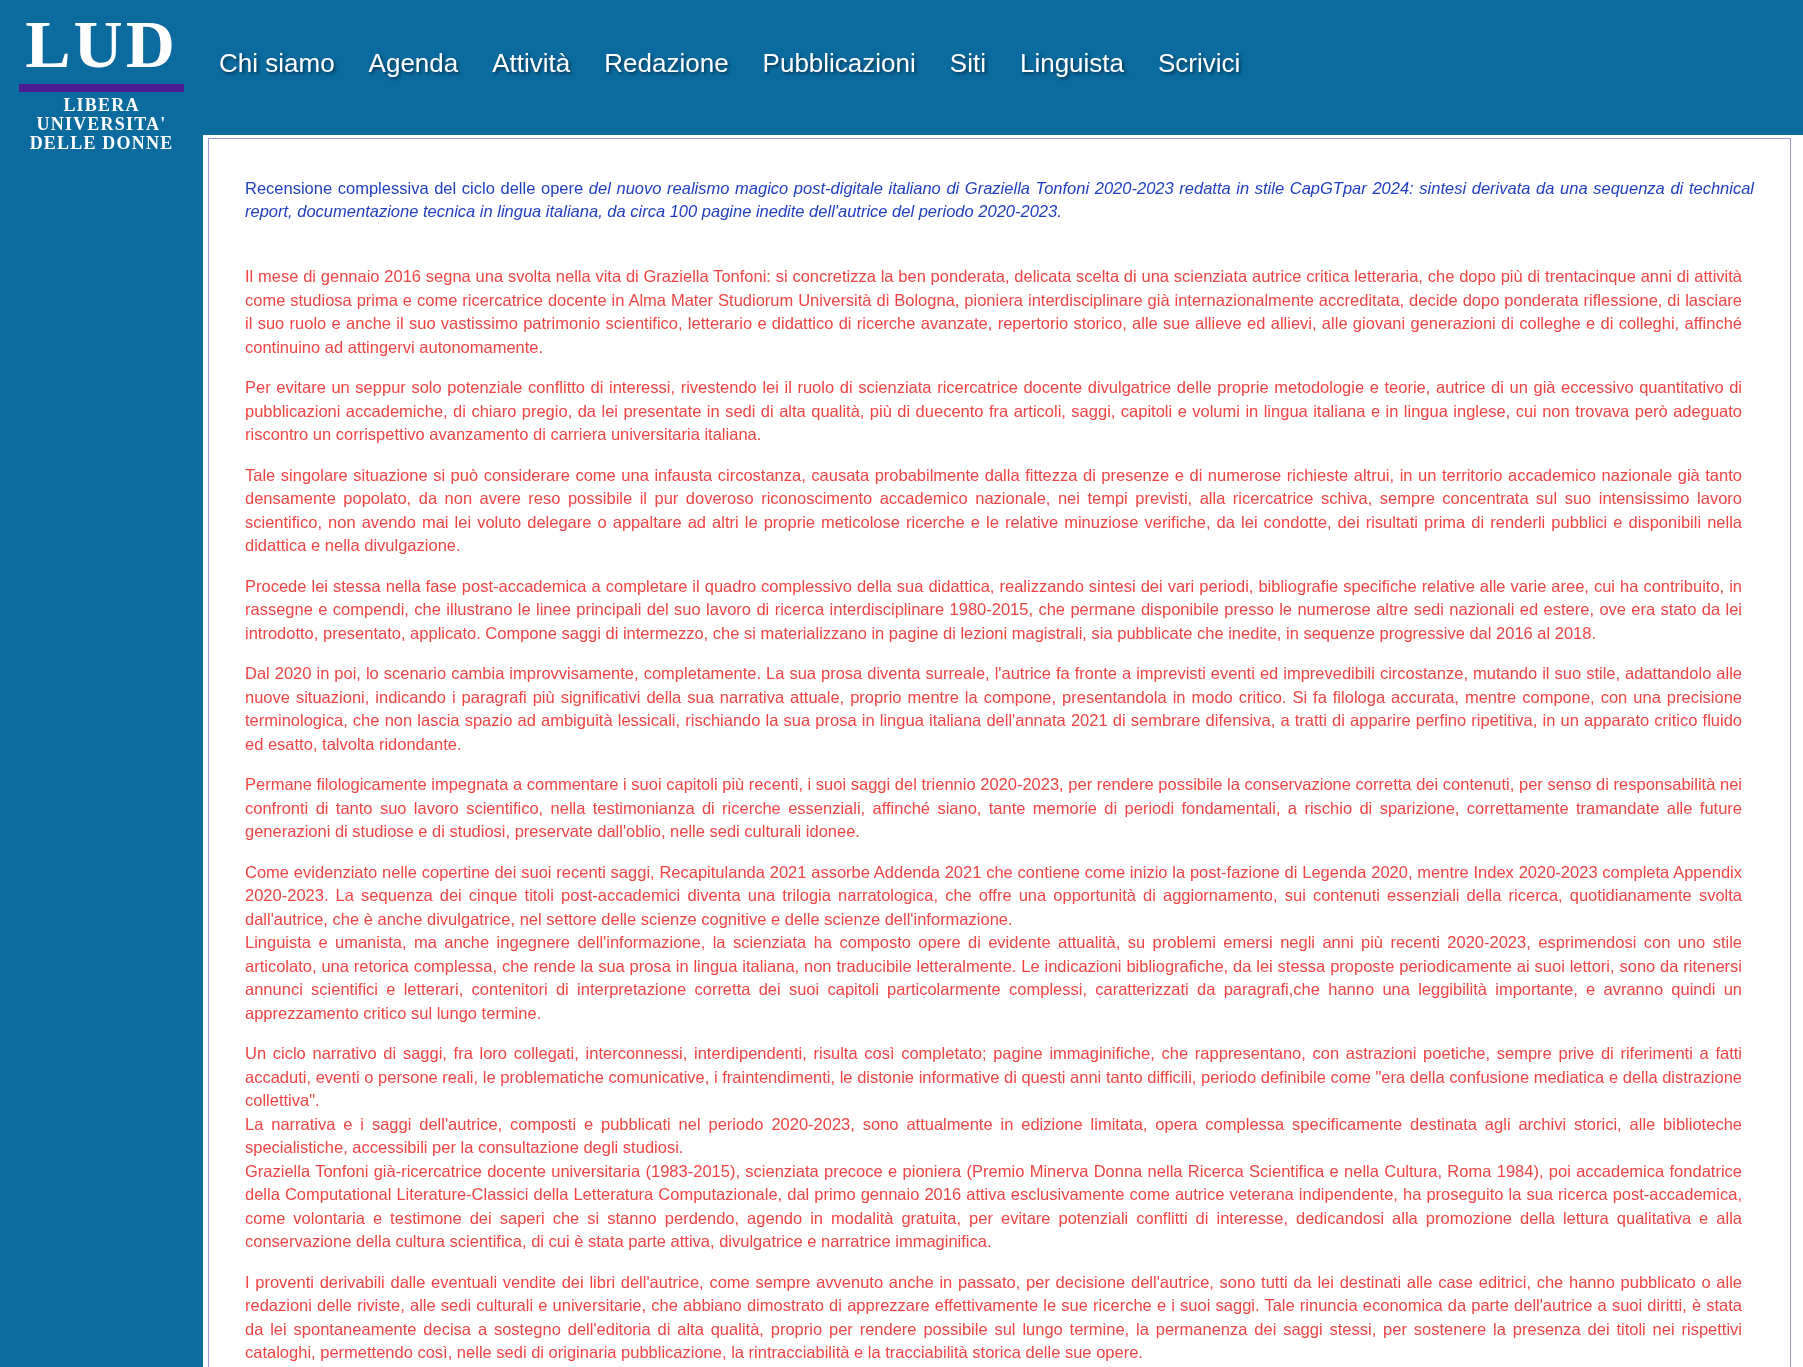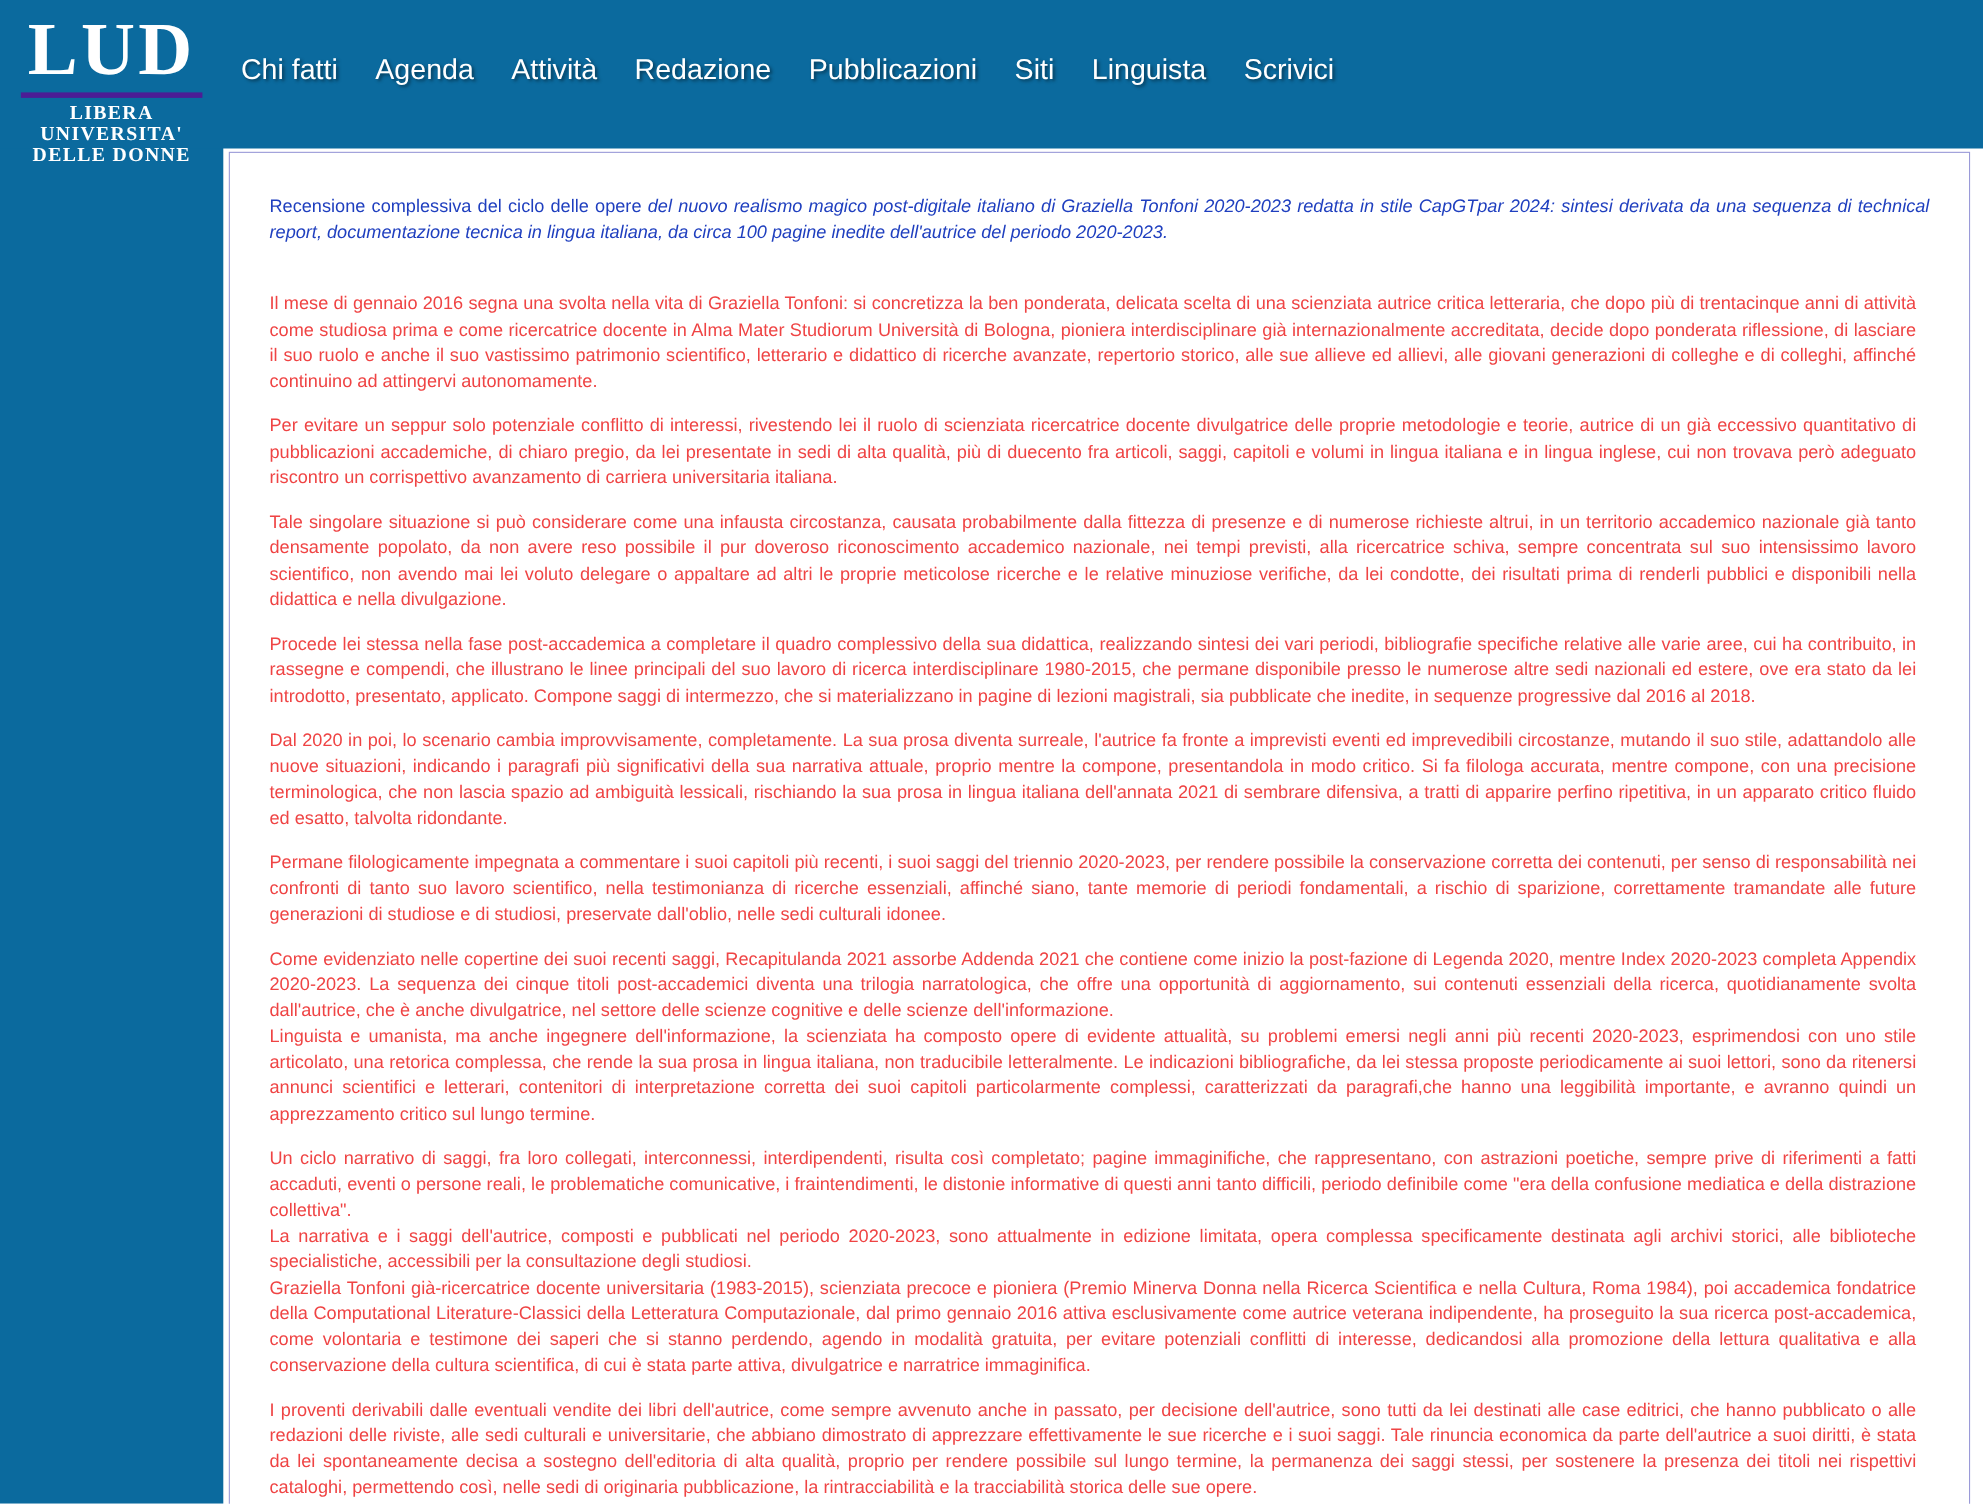--- a/index.html
+++ b/index.html
@@ -48,21 +48,21 @@
     color: #ffffff;
     text-align: center;
     padding-top: 2px;
   }
   .logo-lud {
     font-family: "Liberation Serif", serif;
     font-weight: bold;
     font-size: 68px;
     letter-spacing: 3px;
     line-height: 80px;
-    border-bottom: 5px solid #4c1d95;
+    border-bottom: 8px solid #4c1d95;
     display: inline-block;
     padding: 0 6px 0 6px;
     margin-top: 2px;
   }
   .logo-sub {
     font-family: "Liberation Serif", serif;
     font-size: 18px;
     font-weight: bold;
     letter-spacing: 1.2px;
     line-height: 19px;
@@ -124,21 +124,21 @@
 
   <div class="header">
     <div class="logo-box">
       <div class="logo-lud">LUD</div>
       <div class="logo-sub">
         <span>LIBERA UNIVERSITA'</span><br>
         <span>DELLE DONNE</span>
       </div>
     </div>
     <div class="nav">
-      <a href="#">Chi fatti</a>
+      <a href="#">Chi siamo</a>
       <a href="#">Agenda</a>
       <a href="#">Attività</a>
       <a href="#">Redazione</a>
       <a href="#">Pubblicazioni</a>
       <a href="#">Siti</a>
       <a href="#">Linguista</a>
       <a href="#">Scrivici</a>
     </div>
   </div>
 

